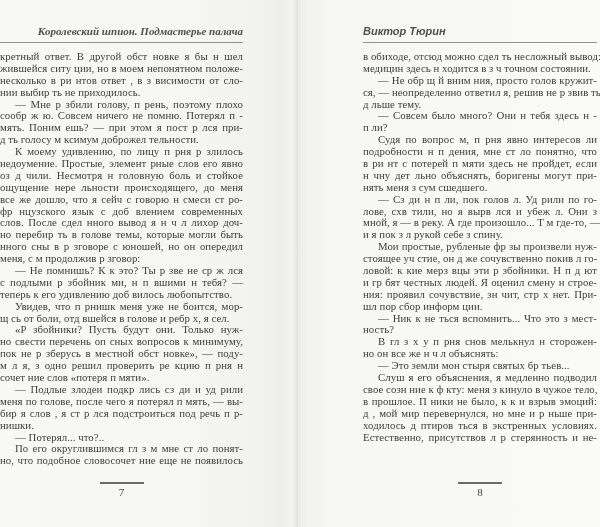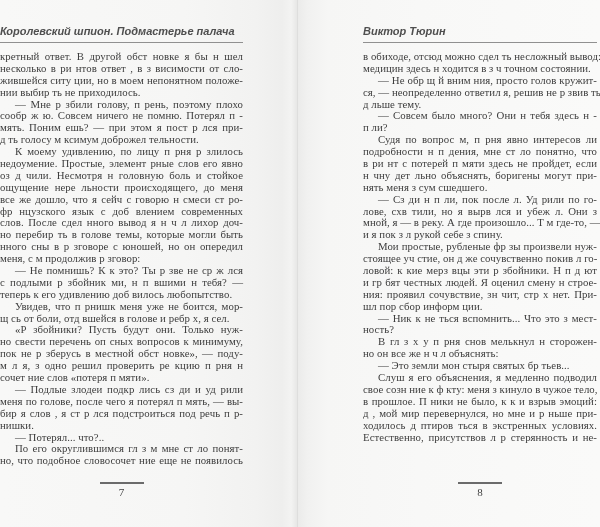--- a/index.html
+++ b/index.html
@@ -22,21 +22,21 @@
   .col{position:absolute;top:0;height:527px;}
   .col-left{left:0;width:243px;}
   .col-right{left:363px;width:234px;}
   .running-header{
     position:absolute;top:24px;left:0;right:0;height:15px;
     font-family:"Liberation Sans", sans-serif;
     font-style:italic;font-weight:600;
     font-size:11px;line-height:15px;color:#4f4f4f;
     white-space:nowrap;
   }
-  .hdr-right{}
+  .hdr-right{text-align:right;font-family:Liberation Serif, serif;}
   .hdr-left{text-align:left;}
   .header-rule{position:absolute;top:42px;left:0;right:0;height:1px;background:#909090;}
   .body-text{
     position:absolute;top:51px;left:0;right:0;
     font-size:10.8px;color:#3d3d3d;
   }
   .line{
     height:11.9px;line-height:11.9px;
     text-align:justify;text-align-last:justify;
     white-space:nowrap;overflow:visible;
@@ -57,22 +57,22 @@
 <div class="spread">
   <div class="page page-left"></div>
   <div class="page page-right"></div>
   <div class="spine-line"></div>
 
   <div class="col col-left">
     <div class="running-header hdr-right">Королевский шпион. Подмастерье палача</div>
     <div class="header-rule"></div>
     <div class="body-text">
         <div class="line">кретный ответ. В другой обст новке я бы н шел</div>
+        <div class="line">жившейся ситу ции, но в моем непонятном положе-</div>
         <div class="line">несколько в ри нтов ответ , в з висимости от сло-</div>
-        <div class="line">жившейся ситу ции, но в моем непонятном положе-</div>
         <div class="line end">нии выбир ть не приходилось.</div>
         <div class="line indent">— Мне р збили голову, п рень, поэтому плохо</div>
         <div class="line">сообр ж ю. Совсем ничего не помню. Потерял п -</div>
         <div class="line">мять. Поним ешь? — при этом я пост р лся при-</div>
         <div class="line end">д ть голосу м ксимум доброжел тельности.</div>
         <div class="line indent">К моему удивлению, по лицу п рня р злилось</div>
         <div class="line">недоумение. Простые, элемент рные слов  его явно</div>
         <div class="line">оз д чили. Несмотря н  головную боль и стойкое</div>
         <div class="line">ощущение нере льности происходящего, до меня</div>
         <div class="line">все же дошло, что я сейч с говорю н  смеси ст ро-</div>
@@ -114,21 +114,21 @@
         <div class="line indent">— Не обр щ й вним ния, просто голов  кружит-</div>
         <div class="line">ся, — неопределенно ответил я, решив не р звив ть</div>
         <div class="line end">д льше тему.</div>
         <div class="line indent">— Совсем было много? Они н  тебя здесь н -</div>
         <div class="line end">п ли?</div>
         <div class="line indent">Судя по вопрос м, п рня явно интересов ли</div>
         <div class="line">подробности н п дения,  мне ст ло понятно, что</div>
         <div class="line">в ри нт с потерей п мяти здесь не пройдет,  если</div>
         <div class="line">н чну дет льно объяснять,  боригены могут при-</div>
         <div class="line end">нять меня з  сум сшедшего.</div>
-        <div class="line indent">— Сз ди н п ли, пок  после л. Уд рили по го-</div>
+        <div class="line indent">— Сз ди н п ли, пок  голов л. Уд рили по го-</div>
         <div class="line">лове, схв тили, но я вырв лся и убеж л. Они з </div>
         <div class="line">мной,  я — в реку. А где произошло... Т м где-то, —</div>
         <div class="line end">и я пок з л рукой себе з  спину.</div>
         <div class="line indent">Мои простые, рубленые фр зы произвели нуж-</div>
         <div class="line">стоящее уч стие, он д же сочувственно покив л го-</div>
         <div class="line">ловой: к кие мерз вцы эти р збойники. Н п д ют</div>
         <div class="line">и гр бят честных людей. Я оценил смену н строе-</div>
         <div class="line">ния: проявил сочувствие, зн чит, стр х  нет. При-</div>
         <div class="line end">шл  пор  сбор  информ ции.</div>
         <div class="line indent">— Ник к не ться вспомнить... Что это з  мест-</div>

